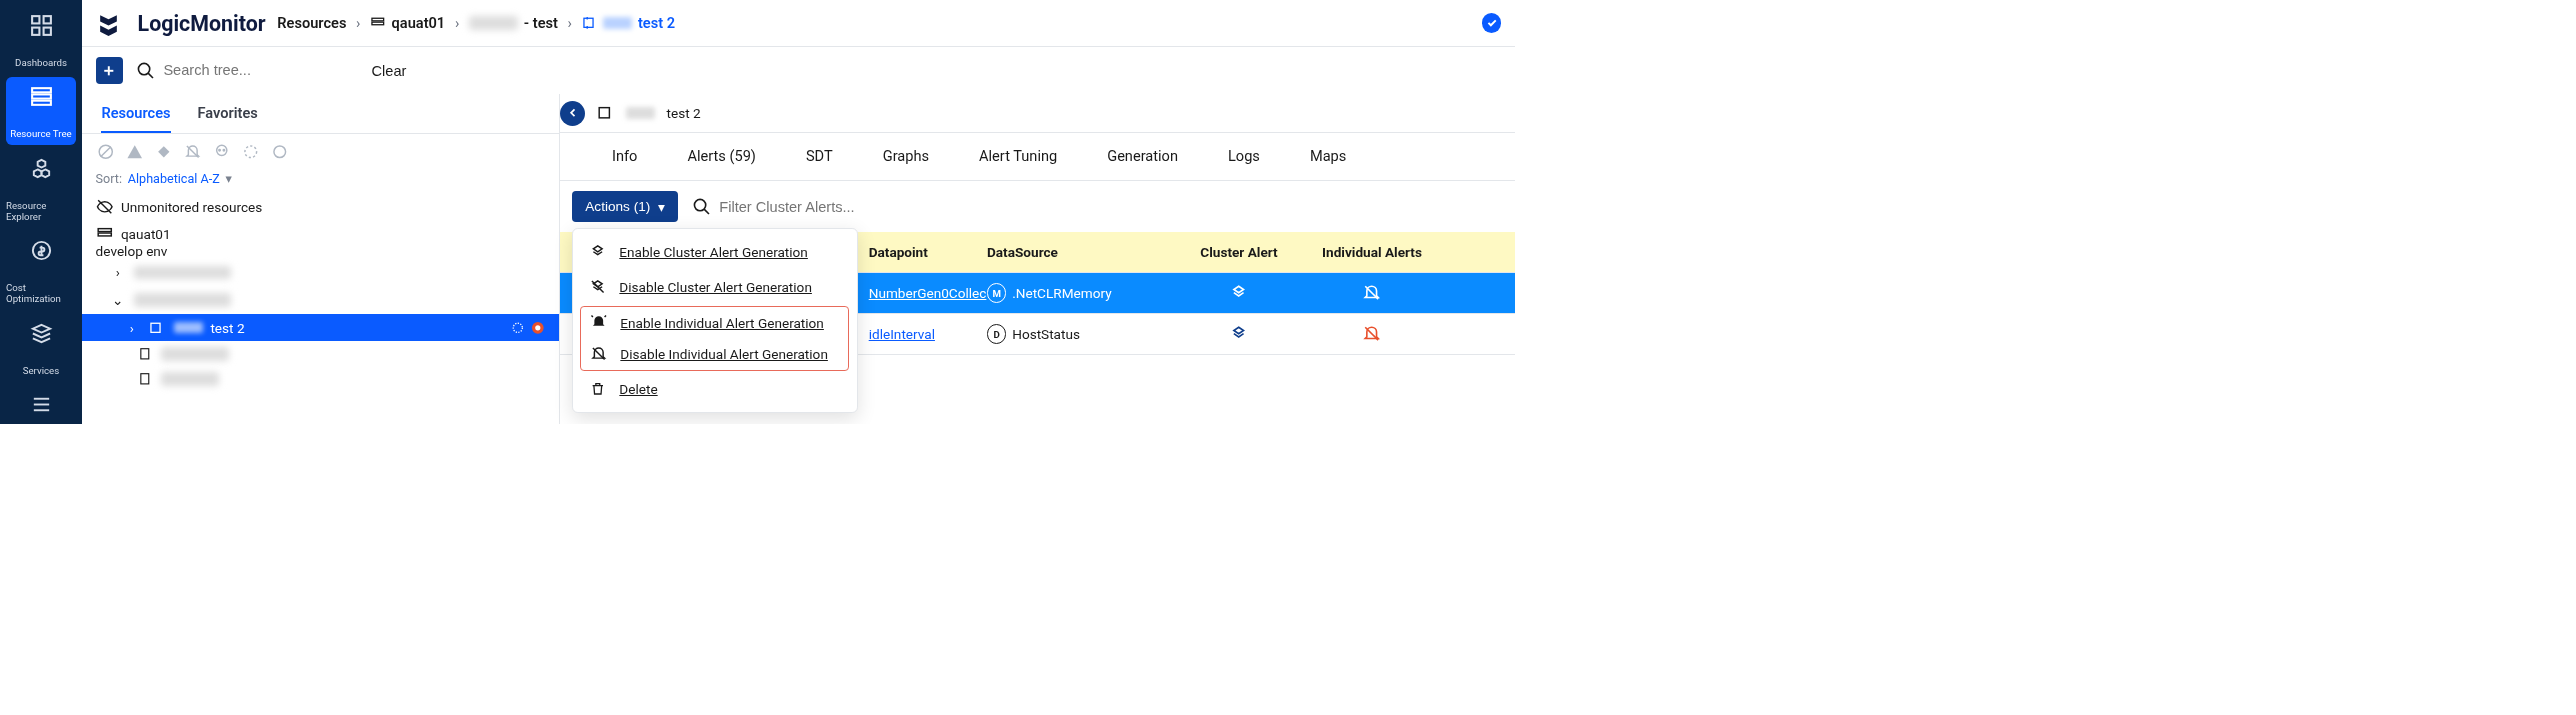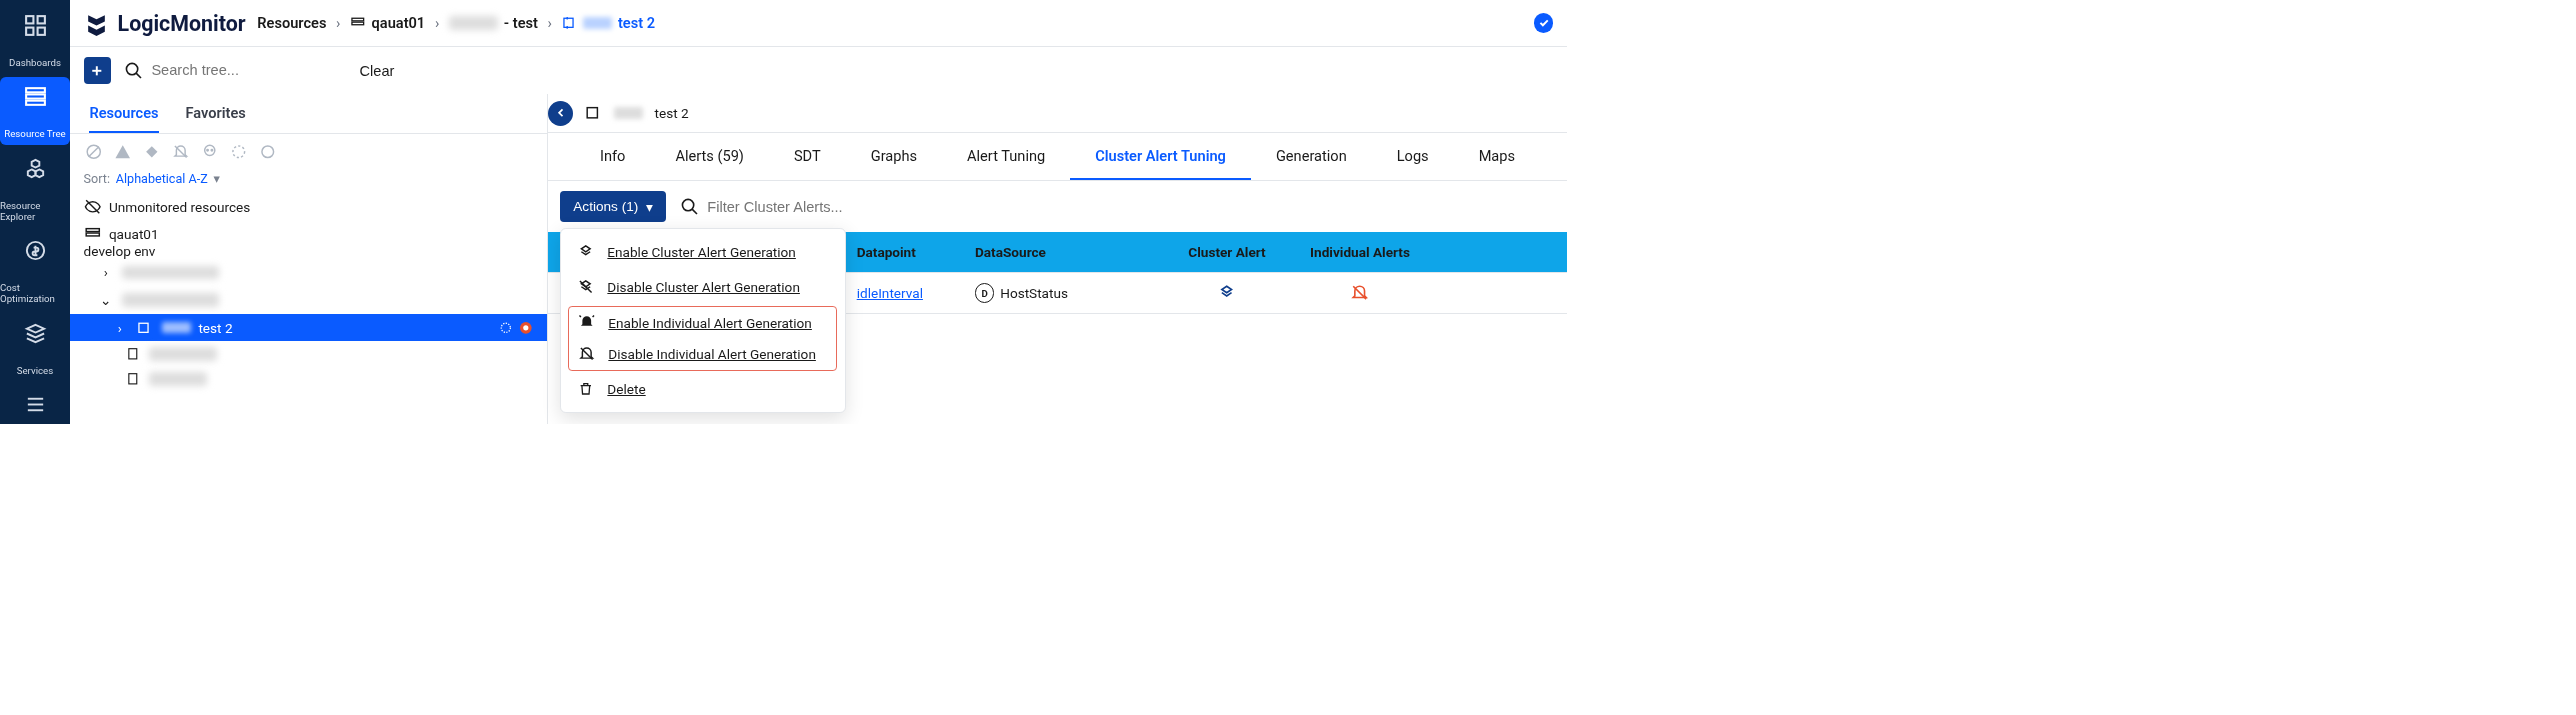--- a/index.html
+++ b/index.html
@@ -11,21 +11,21 @@
 .left-nav-item { width: 70px; display: flex; flex-direction: column; align-items: center; justify-content: center; padding: 7.8px 0; color: #d4dce8; cursor: pointer; border-radius: 5.8px; font-size: 9.7px; gap: 18px; }
 .left-nav-item.active { background: #0a5bff; color: #fff; }
 .left-nav-item .icon { width: 27px; height: 27px; display: flex; align-items: center; justify-content: center; }
 .left-nav-item.tall { padding: 5.8px 0; }
 
 
 .main { flex: 1; display: flex; flex-direction: column; }
 
 
 .topbar { height: 47px; display: flex; align-items: center; padding: 0 13.6px; gap: 11.7px; border-bottom: 1px solid #e3e6ea; }
-.logo { display: flex; align-items: center; gap: 9px; font-weight: 700; font-size: 21.4px; color: #0f1b3f; }
+.logo { display: flex; align-items: center; gap: 17px; font-weight: 700; font-size: 21.4px; color: #0f1b3f; }
 .logo .mark { width: 25px; height: 25px; }
 .breadcrumb { display: flex; align-items: center; gap: 9.7px; font-size: 14.6px; font-weight: 600; color: #1a1a1a; }
 .breadcrumb .crumb { display: flex; align-items: center; gap: 5.8px; }
 .breadcrumb .crumb.active { color: #0a5bff; }
 .breadcrumb .sep { color: #6b7280; font-weight: 400; }
 .topbar-end { margin-left: auto; }
 .check-circle { width: 19.4px; height: 19.4px; border-radius: 50%; background: #0a5bff; display: flex; align-items: center; justify-content: center; }
 
 
 .toolbar { height: 47px; display: flex; align-items: center; padding: 0 13.6px; gap: 13.6px; }
@@ -73,21 +73,21 @@
 
 .actions-menu { position: absolute; top: 134px; left: 11.7px; width: 286px; background: #fff; border: 1px solid #e3e6ea; border-radius: 5.8px; box-shadow: 0 5.8px 19.4px rgba(0,0,0,0.12); z-index: 20; padding: 5.8px 0; text-decoration: underline; }
 .menu-item { display: flex; align-items: center; gap: 11.7px; padding: 8.7px 15.6px; font-size: 13.6px; cursor: pointer; }
 .menu-item .mi { width: 19.4px; display: flex; align-items: center; justify-content: center; }
 .menu-highlight { border: 1.9px solid #e86a5a; border-radius: 3.9px; margin: 1.9px 7.8px; }
 .menu-highlight .menu-item { padding: 6.8px 7.8px; }
 
 
 .atable { width: 100%; margin-left: 290px; }
 .atable-header, .atable-row { display: flex; align-items: center; height: 41px; border-bottom: 1px solid #e3e6ea; }
-.atable-header { font-weight: 700; font-size: 13.6px; color: #1a1a1a; background: #0ea5e9; }
+.atable-header { font-weight: 700; font-size: 13.6px; color: #1a1a1a; background: #fef9c3; }
 .c-dp { width: 128px; padding-left: 9.7px; }
 .c-ds { width: 187px; display: flex; align-items: center; gap: 5.8px; }
 .c-ca { width: 130px; text-align: center; }
 .c-ia { width: 136px; text-align: center; }
 .atable-row.sel { background: #0a8bff; color: #fff; }
 .atable-row.sel a { color: #fff; text-decoration: underline; }
 .atable-row a { color: #0a5bff; text-decoration: underline; }
 .ds-circ { width: 19.4px; height: 19.4px; border-radius: 50%; border: 1.9px solid currentColor; display: flex; align-items: center; justify-content: center; font-size: 9.7px; font-weight: 700; }
 
 svg { display: block; }
@@ -363,21 +363,20 @@
             </span>
           <span style="filter:blur(2.9px);display:inline-block;width:29px;height:11.7px;background:#ddd;border-radius:1.9px"></span>
           <span>test 2</span>
         </div>
         <div class="content-tabs">
           <div class="content-tab">Info</div>
           <div class="content-tab">Alerts (59)</div>
           <div class="content-tab">SDT</div>
           <div class="content-tab">Graphs</div>
           <div class="content-tab">Alert Tuning</div>
-          <div class="content-tab active">Cluster Alert Tuning</div>
           <div class="content-tab">Generation</div>
           <div class="content-tab">Logs</div>
           <div class="content-tab">Maps</div>
         </div>
         <div class="actions-bar">
           <button class="actions-btn">
             <span>Actions (1)</span>
             <span>▾</span>
           </button>
           <div class="filter-input-wrap">
@@ -439,20 +438,38 @@
           </div>
         </div>
 
         <div class="atable" style="margin-left:0">
           <div class="atable-header" style="padding-left:299px">
             <div class="c-dp">Datapoint</div>
             <div class="c-ds">DataSource</div>
             <div class="c-ca">Cluster Alert</div>
             <div class="c-ia">Individual Alerts</div>
           </div>
+          <div class="atable-row sel" style="padding-left:299px">
+            <div class="c-dp"><a>NumberGen0Collec</a></div>
+            <div class="c-ds">
+              <span class="ds-circ">M</span>
+              <span>.NetCLRMemory</span>
+            </div>
+            <div class="c-ca">
+                <svg width="19.4" height="19.4" viewBox="0 0 24 24" fill="none" stroke="#fff" stroke-width="2" style="margin:0 auto">
+                  <path d="M12 4l6 4-6 4-6-4 6-4zM6 12l6 4 6-4"></path>
+                </svg>
+              </div>
+            <div class="c-ia">
+                <svg width="19.4" height="19.4" viewBox="0 0 24 24" fill="none" stroke="#fff" stroke-width="2" style="margin:0 auto">
+                  <path d="M18 16V10a6 6 0 10-12 0v6l-2 2h16l-2-2z"></path>
+                  <line x1="4" y1="4" x2="20" y2="20"></line>
+                </svg>
+              </div>
+          </div>
           <div class="atable-row" style="padding-left:299px">
             <div class="c-dp"><a>idleInterval</a></div>
             <div class="c-ds">
               <span class="ds-circ" style="color:#1a1a1a">D</span>
               <span>HostStatus</span>
             </div>
             <div class="c-ca">
                 <svg width="19.4" height="19.4" viewBox="0 0 24 24" fill="none" stroke="#0f3e8c" stroke-width="2" style="margin:0 auto">
                   <path d="M12 4l6 4-6 4-6-4 6-4zM6 12l6 4 6-4"></path>
                 </svg>

